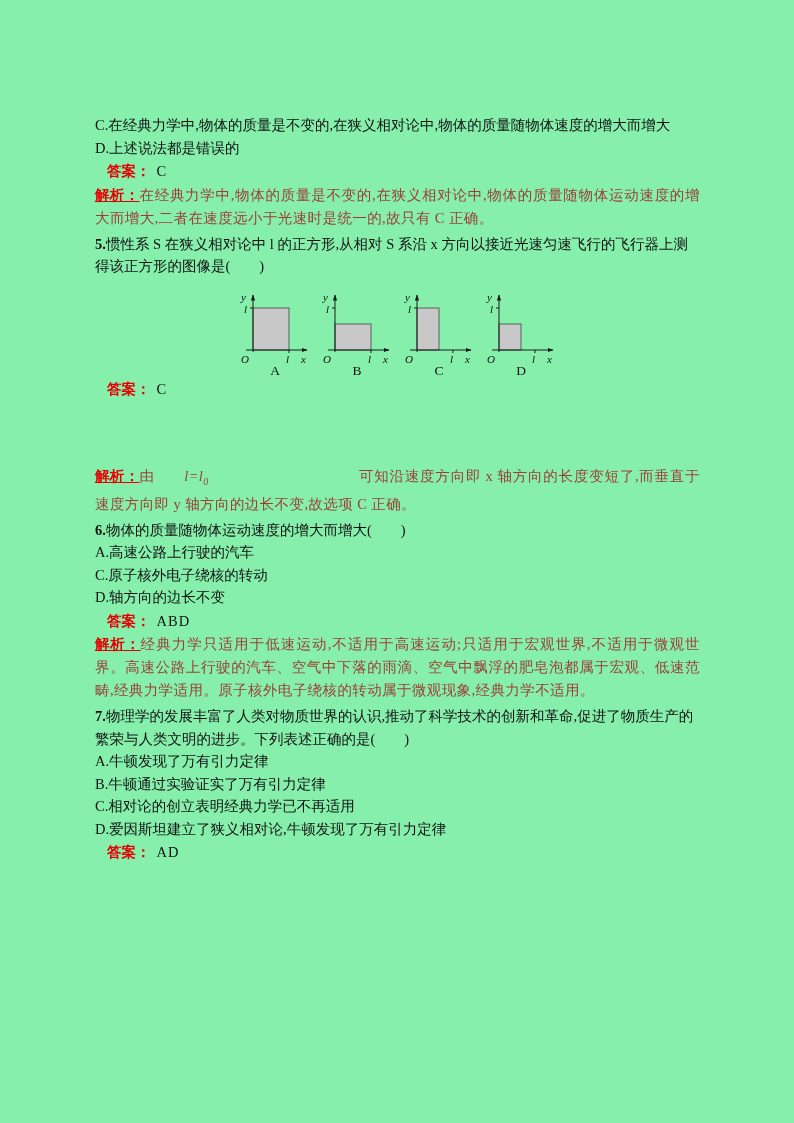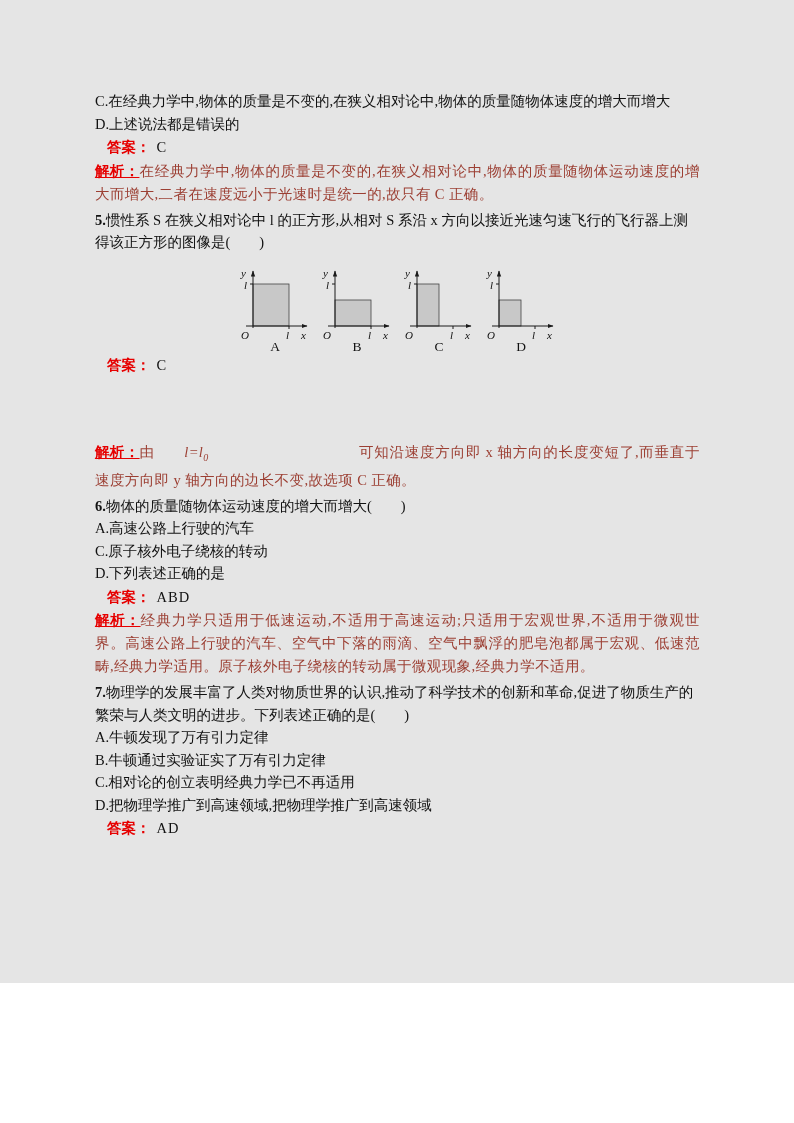--- a/index.html
+++ b/index.html
@@ -1,19 +1,19 @@
 <!DOCTYPE html>
 <html><head>
 <meta charset="utf-8">
 <style>
   * { box-sizing: border-box; }
   html, body { margin: 0; padding: 0; background: #ffffff; }
   .page {
-    width: 794px; height: 983px; background: #e5e5e5;
-    padding: 90px 94px 40px 95px;
+    width: 794px; height: 1123px; background: #86efac;
+    padding: 114px 94px 40px 95px;
     font-family: "Liberation Serif", "DejaVu Serif", serif;
     font-size: 14.5px; color: #111; overflow: hidden;
   }
   .line { line-height: 22.5px; }
   .qnum { font-weight: 700; }
   .lbl { color: #e60000; font-weight: 700; }
   .ans { margin-left: 6px; letter-spacing: 1px; color: #111; }
   .answer-line { margin: 1px 12px; }
   .analysis { color: #9c3f33; line-height: 23px; text-align: justify; letter-spacing: 0.4px; }
   .analysis .lbl { letter-spacing: 0; text-decoration: underline; }
@@ -125,32 +125,32 @@
 
   <div class="line analysis">
     <span class="lbl">解析：</span><span>由 </span><span class="formula"><i>l=l</i><sub>0</sub></span><span class="formula-gap"></span><span>可知沿速度方向即 x 轴方向的长度变短了,而垂直于速度方向即 y 轴方向的边长不变,故选项 C 正确。</span>
   </div>
 
   <div class="line question">
     <span class="qnum">6.</span><span>物体的质量随物体运动速度的增大而增大(　　)</span>
   </div>
   <div class="line option">A.高速公路上行驶的汽车</div>
   <div class="line option">C.原子核外电子绕核的转动</div>
-  <div class="line option">D.下列表述正确的是</div>
+  <div class="line option">D.轴方向的边长不变</div>
   <div class="line answer-line">
     <span class="lbl">答案：</span><span class="ans">ABD</span>
   </div>
   <div class="line analysis">
     <span class="lbl">解析：</span><span>经典力学只适用于低速运动,不适用于高速运动;只适用于宏观世界,不适用于微观世界。高速公路上行驶的汽车、空气中下落的雨滴、空气中飘浮的肥皂泡都属于宏观、低速范畴,经典力学适用。原子核外电子绕核的转动属于微观现象,经典力学不适用。</span>
   </div>
 
   <div class="line question">
     <span class="qnum">7.</span><span>物理学的发展丰富了人类对物质世界的认识,推动了科学技术的创新和革命,促进了物质生产的繁荣与人类文明的进步。下列表述正确的是(　　)</span>
   </div>
   <div class="line option">A.牛顿发现了万有引力定律</div>
   <div class="line option">B.牛顿通过实验证实了万有引力定律</div>
   <div class="line option">C.相对论的创立表明经典力学已不再适用</div>
-  <div class="line option">D.把物理学推广到高速领域,把物理学推广到高速领域</div>
+  <div class="line option">D.爱因斯坦建立了狭义相对论,牛顿发现了万有引力定律</div>
   <div class="line answer-line">
     <span class="lbl">答案：</span><span class="ans">AD</span>
   </div>
 
 </div>
 
 </body></html>

